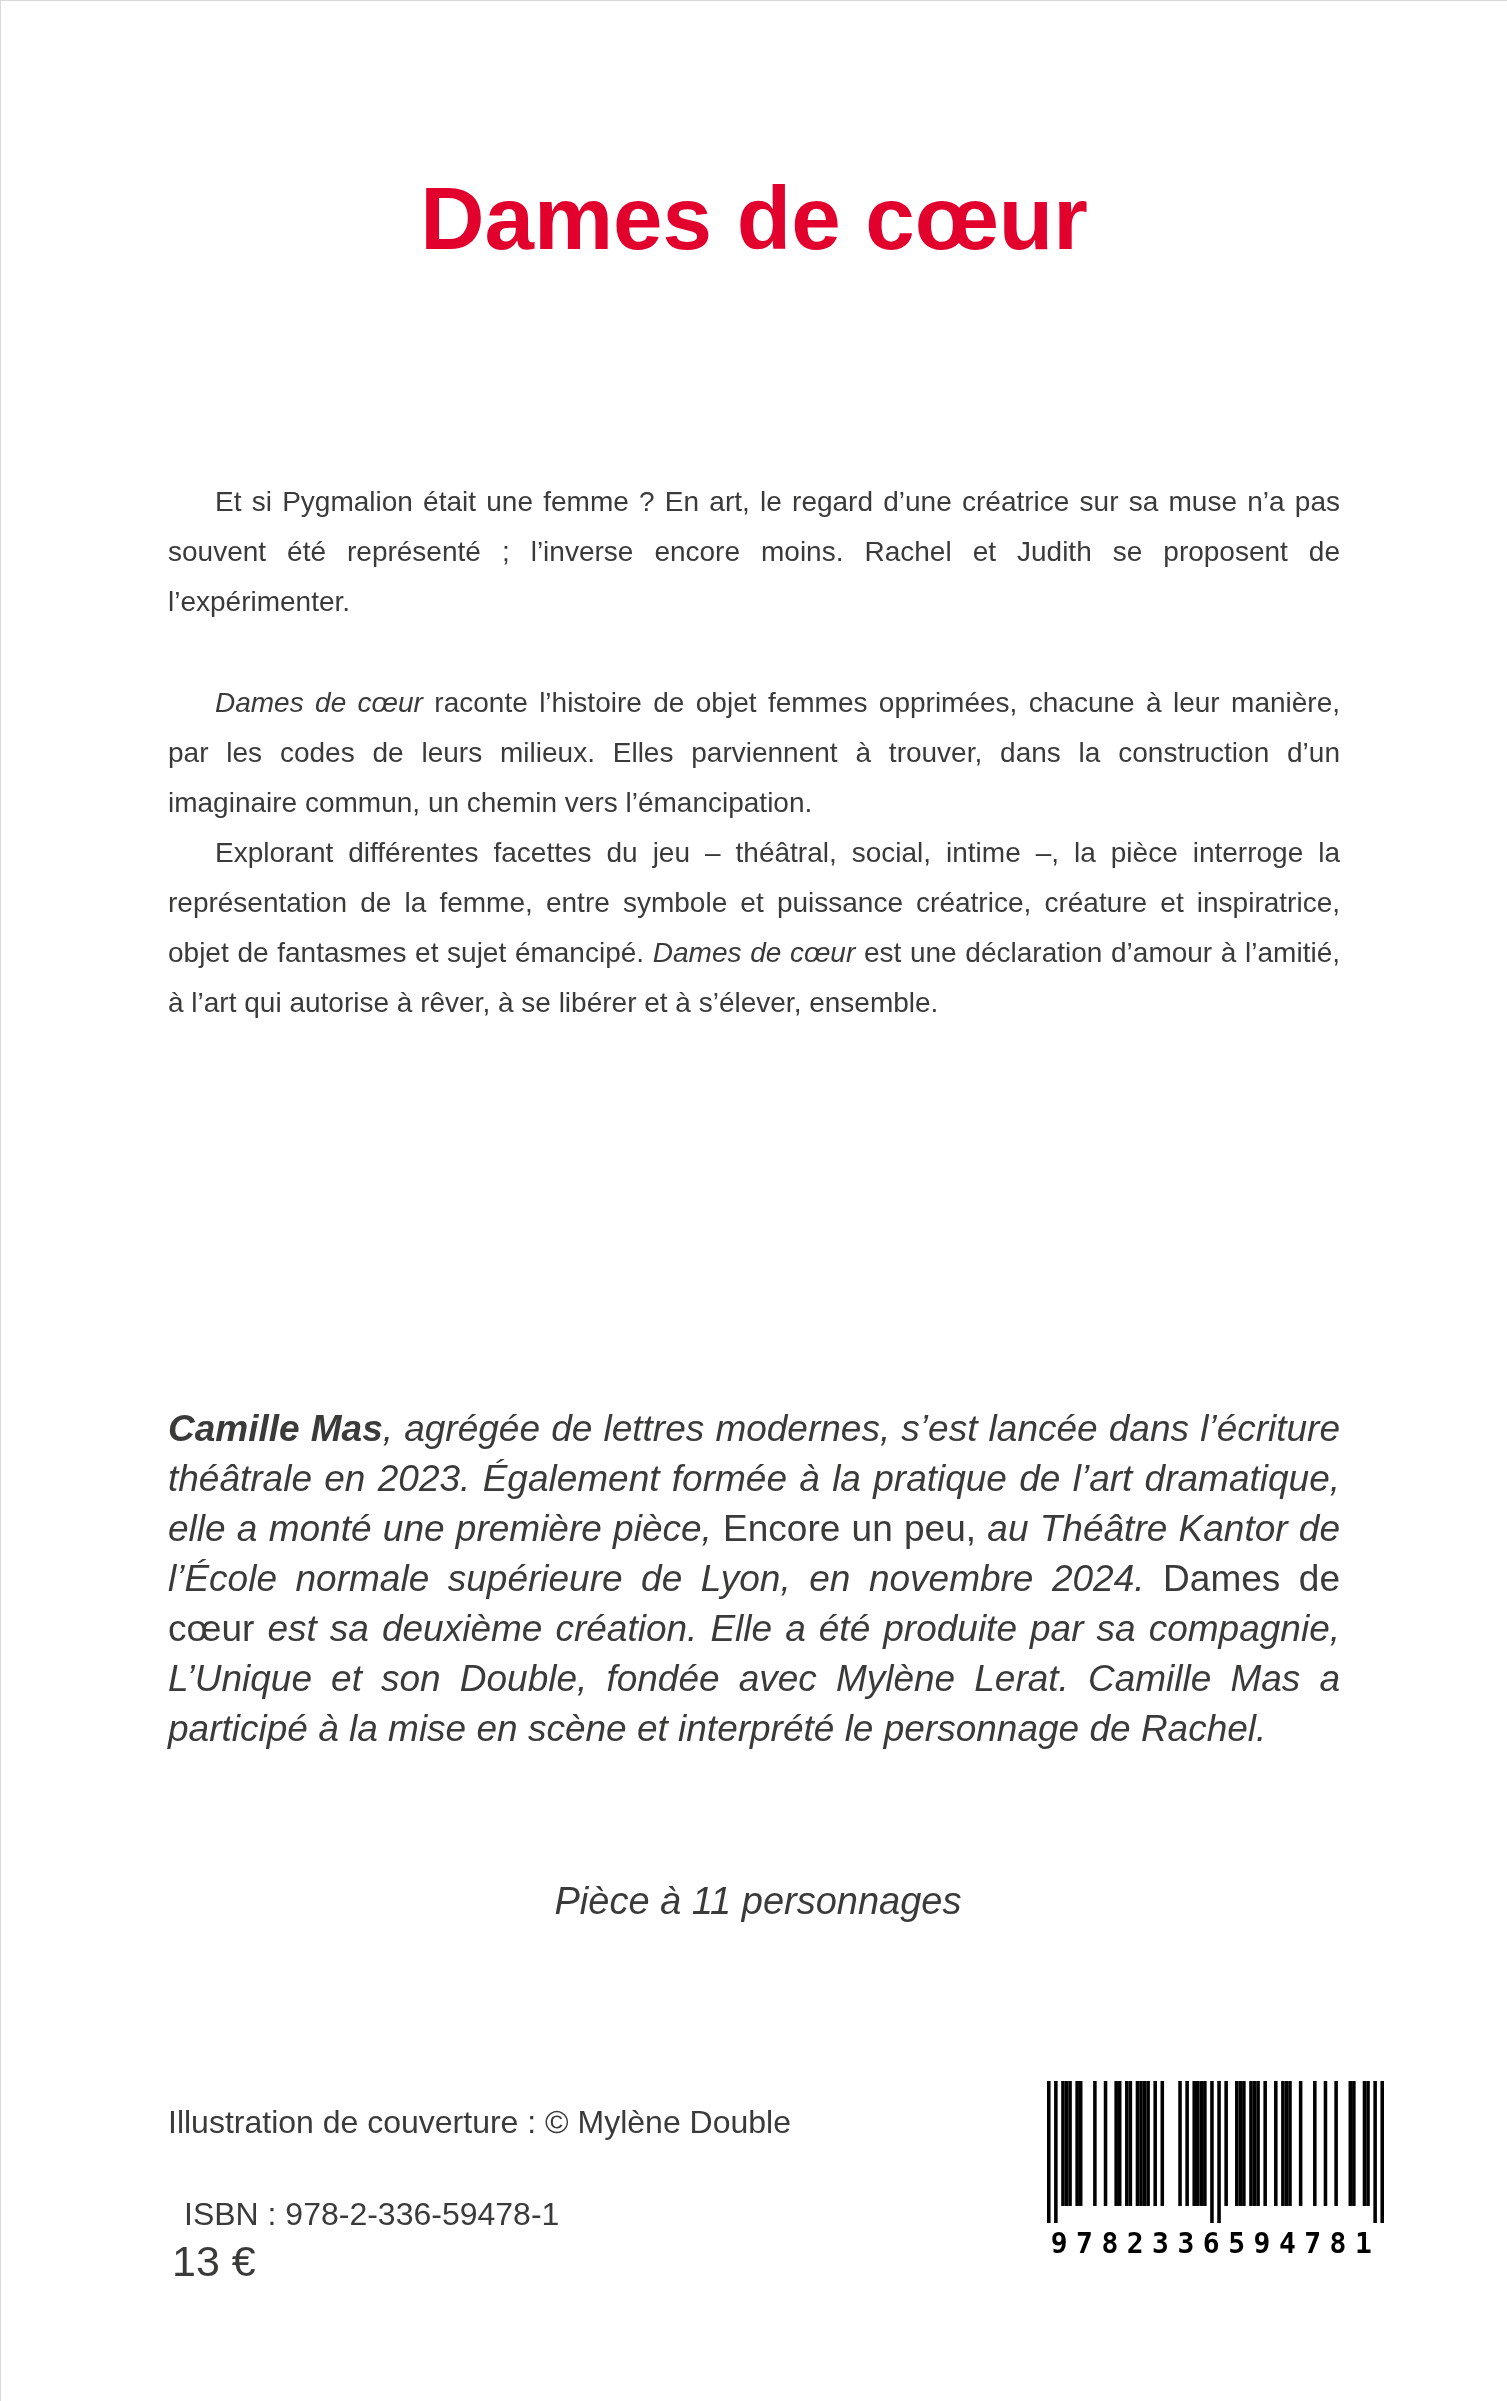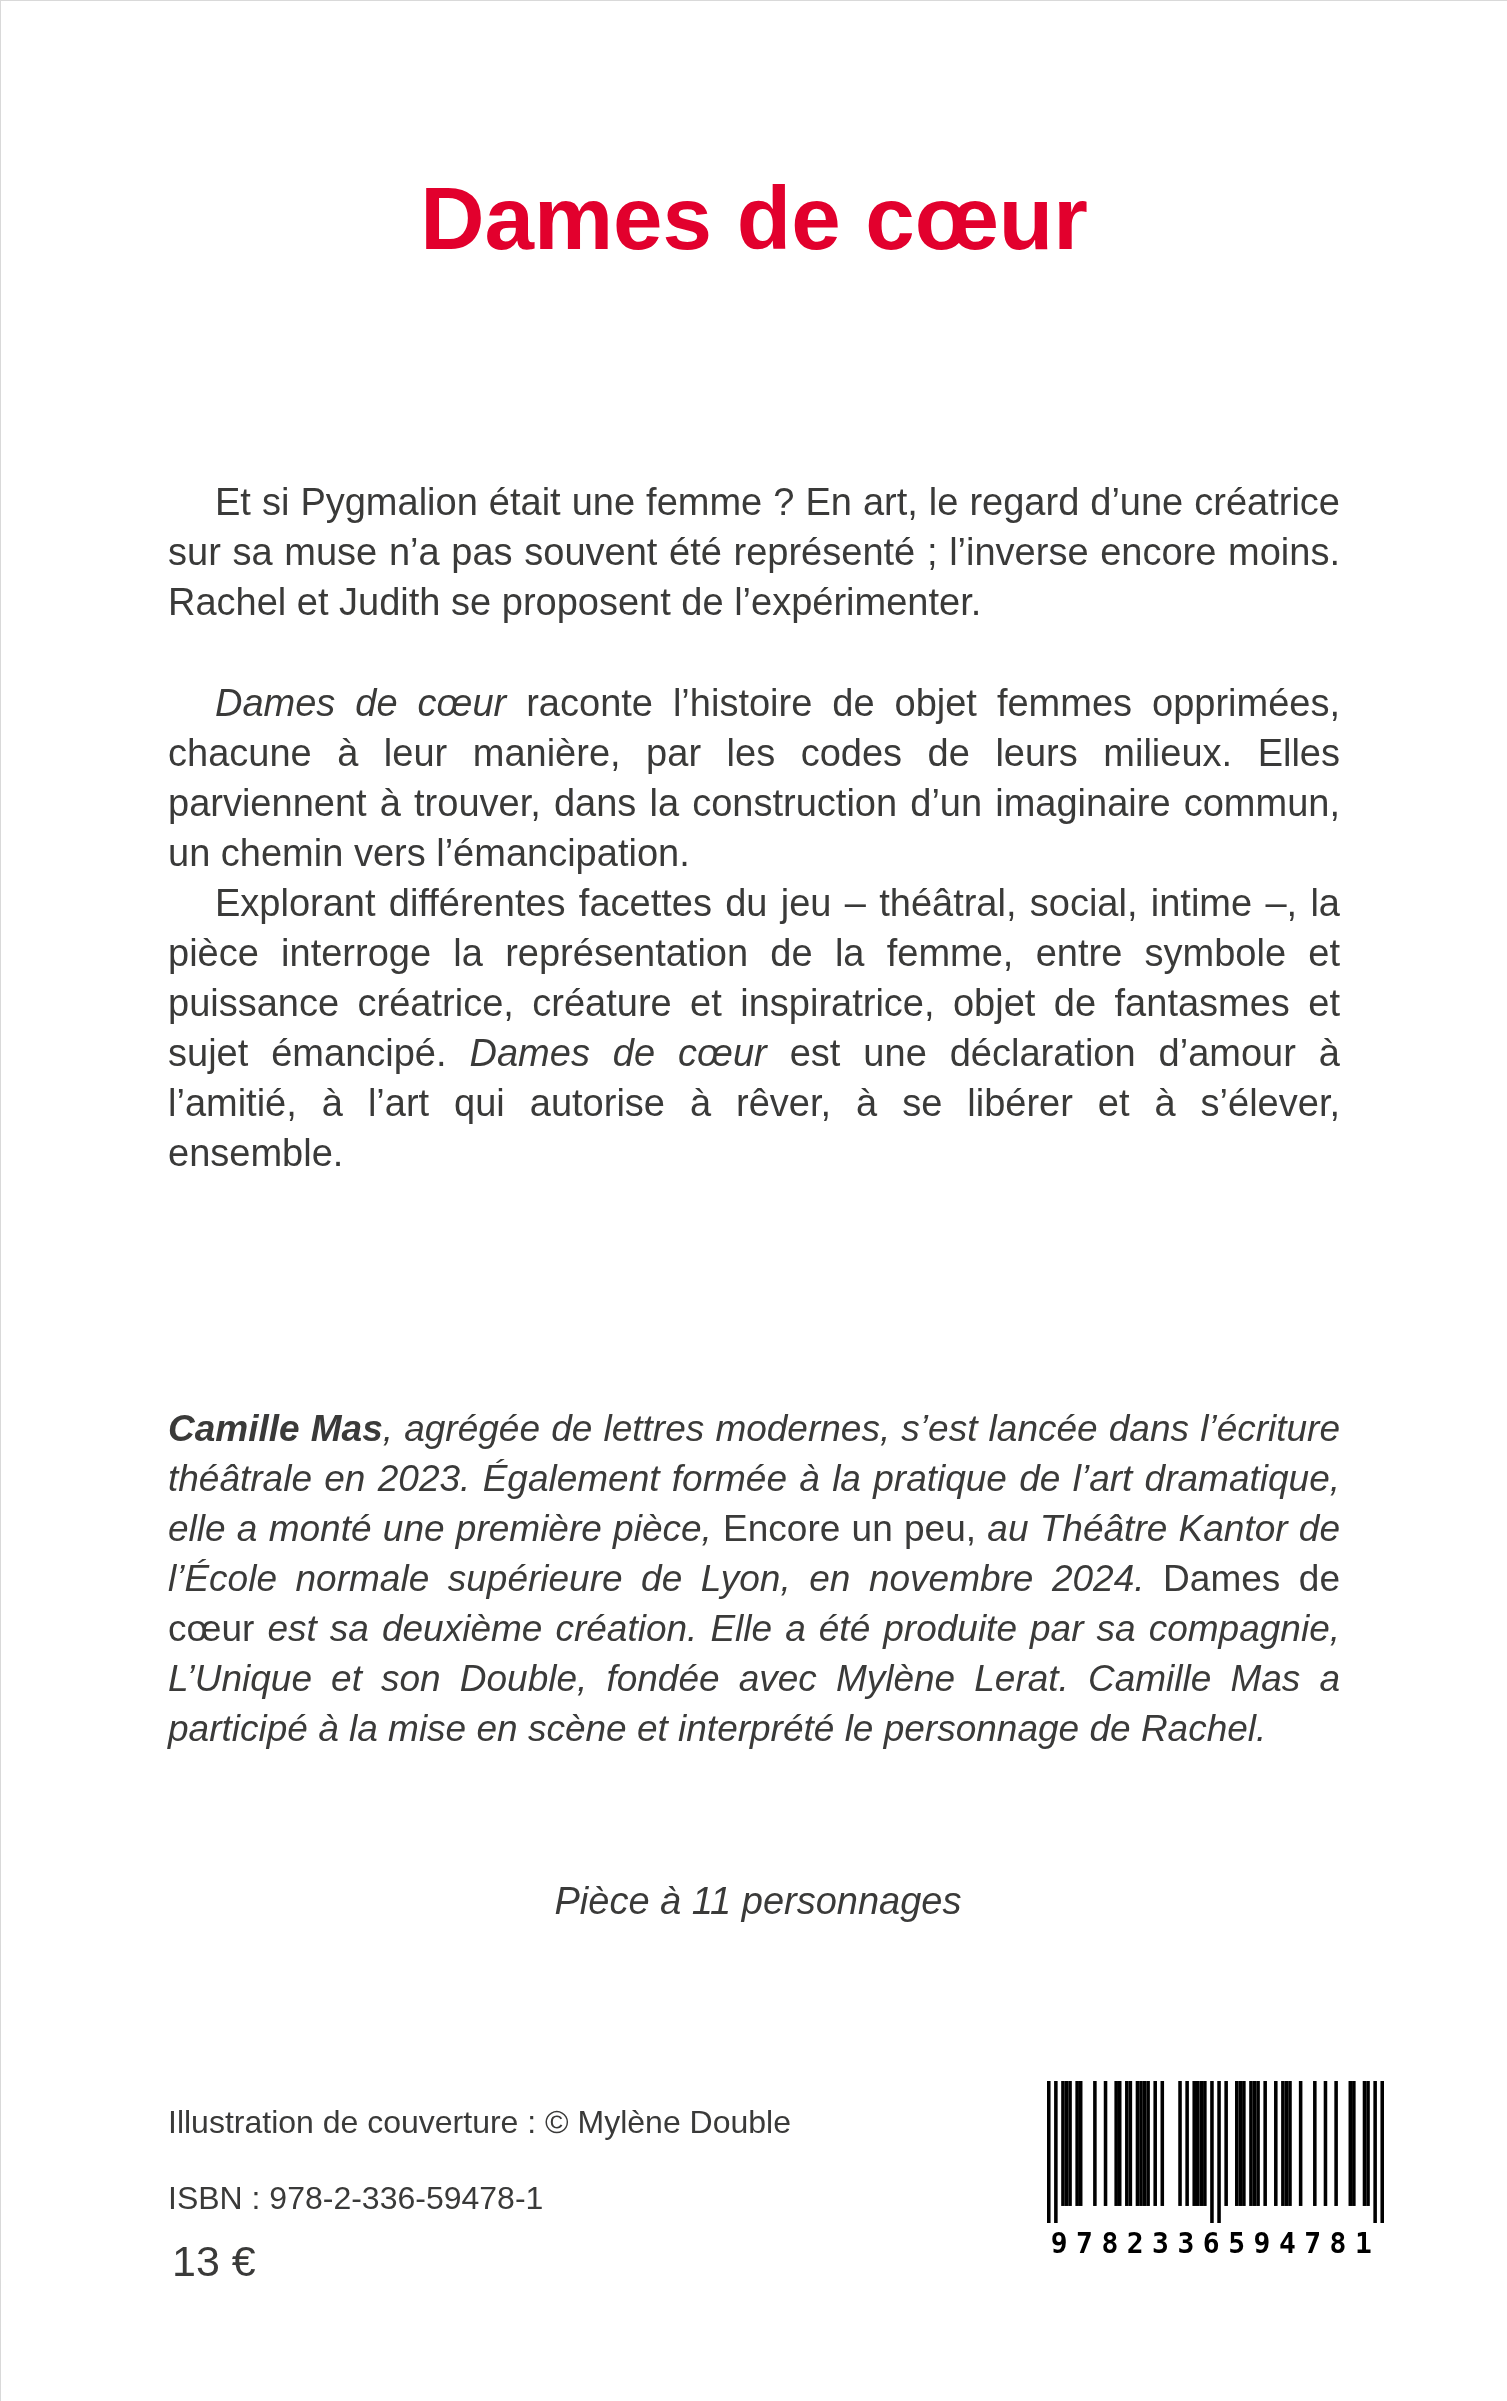--- a/index.html
+++ b/index.html
@@ -8,36 +8,36 @@
   .page {
     position:relative; width:1508px; height:2402px; background:#ffffff;
     border:0.9px solid #d9d9d9; overflow:hidden;
     font-family:"Liberation Sans", sans-serif; color:var(--ink);padding-left:32px;
   }
   .title {
     position:absolute; top:166px; left:0; right:0; margin:0;
     text-align:center; font-size:89px; font-weight:700; color:var(--title-red);
   }
   .synopsis { position:absolute; top:476px; left:167px; width:1172px; }
-  .para { margin:0; font-size:38px; line-height:50px; text-align:justify; }
+  .para { margin:0; font-size:28px; line-height:50px; text-align:justify; }
   .indent { text-indent:47px; }
   .gap { margin-top:51px; }
   .it { font-style:italic; }
   .bio {
     position:absolute; top:1403px; left:167px; width:1172px; margin:0;
     font-size:37px; line-height:50px; text-align:justify; font-style:italic;
   }
   .bio .name { font-weight:700;margin-top:20px; }
   .bio .roman { font-style:normal; }
   .cast-note {
     position:absolute; top:1879px; left:8px; right:0; margin:0;
     text-align:center; font-style:italic; font-size:38px;
   }
   .credit { position:absolute; top:2103px; left:167px; margin:0; font-size:32px; }
-  .isbn   { position:absolute; top:2179px; left:167px; margin:0; font-size:32px; }
+  .isbn   { position:absolute; top:2179px; left:167px; margin:16px; font-size:32px; }
   .price  { position:absolute; top:2232px; left:167px; margin:4px; font-size:43px; }
   .barcode { position:absolute; top:2080px; left:1046px; width:386px; height:182px; background:#ffffff;font-weight:bold; }
   .bars { display:block; width:337px; height:142px; fill:#000; }
   .barcode-digits {
     margin-top:3.8px; width:337px; text-align:center; white-space:nowrap;
     font-family:"DejaVu Sans Mono", monospace; font-size:28px; letter-spacing:8.5px; color:#000;
   }
 </style>
 </head>
 <body>

